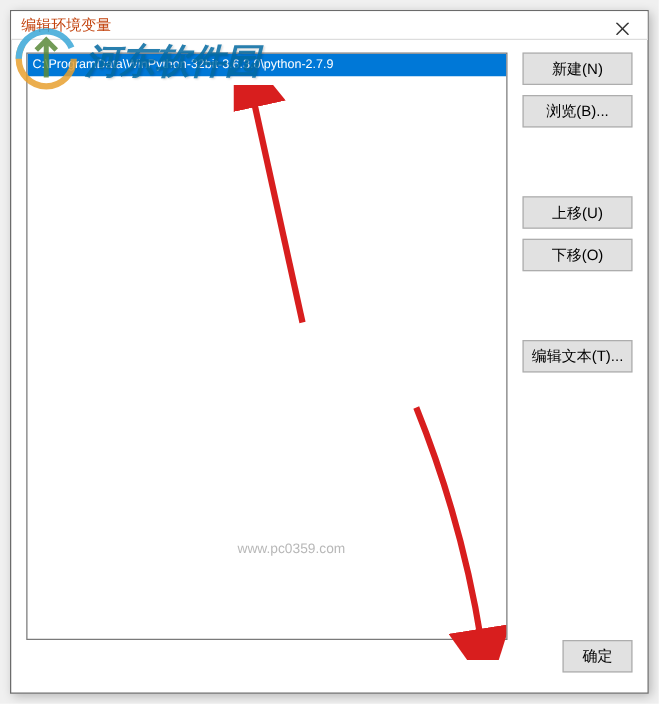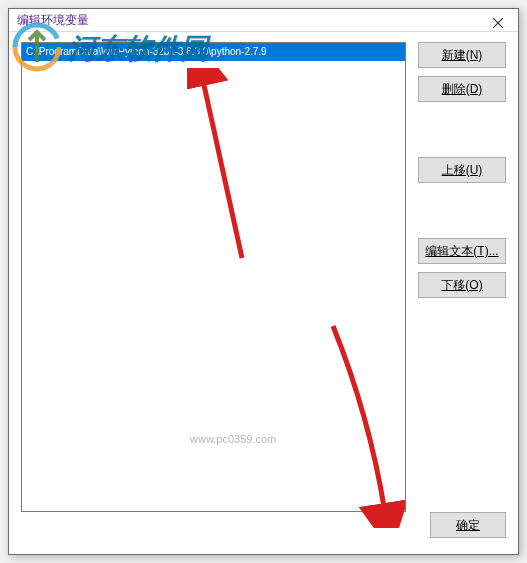--- a/index.html
+++ b/index.html
@@ -52,21 +52,21 @@
   flex-direction: column;
 }
 .titlebar {
   height: 28px;
   background: #fff;
   border-bottom: 1px solid #ddd;
   display: flex;
   align-items: center;
   padding-left: 8px;
   font-size: 12px;
-  color: #4c1d95;
+  color: #c2410c;
   position: relative;
 }
 .titlebar .close {
   position: absolute;
   right: 0;
   top: 0;
   width: 40px;
   height: 28px;
   display: flex;
   align-items: center;
@@ -110,32 +110,31 @@
 .btn {
   width: 88px;
   height: 26px;
   background: #e1e1e1;
   border: 1px solid #adadad;
   font-size: 12px;
   color: #000;
   cursor: pointer;
   font-family: inherit;
   margin-bottom: 8px;
-  text-decoration: underline;
 }
 .gap-lg { margin-top: 47px; }
 .footer {
   height: 45px;
   display: flex;
   justify-content: flex-end;
   align-items: center;
   gap: 8px;
   padding-right: 12px;
 }
-.footer .btn { width: 76px; margin-bottom: 16px; }
+.footer .btn { width: 56px; margin-bottom: 16px; }
 .arrow1 {
   position: absolute;
   top: 68px;
   left: 187px;
   z-index: 10;
   pointer-events: none;
 }
 .arrow2 {
   position: absolute;
   top: 318px;
@@ -168,24 +167,24 @@
     </div>
   </div>
 
   <div class="content">
     <div class="listbox">
       <div class="list-row selected">C:\ProgramData\WinPython-32bit-3.6.3.0\python-2.7.9</div>
     </div>
 
     <div class="button-col">
       <button class="btn">新建(N)</button>
-      <button class="btn">删除(D)</button>
+      <button class="btn">浏览(B)...</button>
       <button class="btn gap-lg">上移(U)</button>
+      <button class="btn">下移(O)</button>
       <button class="btn gap-lg">编辑文本(T)...</button>
-      <button class="btn">下移(O)</button>
     </div>
   </div>
 
   <div class="footer">
     <button class="btn">确定</button>
   </div>
 </div>
 
 <svg class="arrow1" width="70" height="200">
   <defs>

